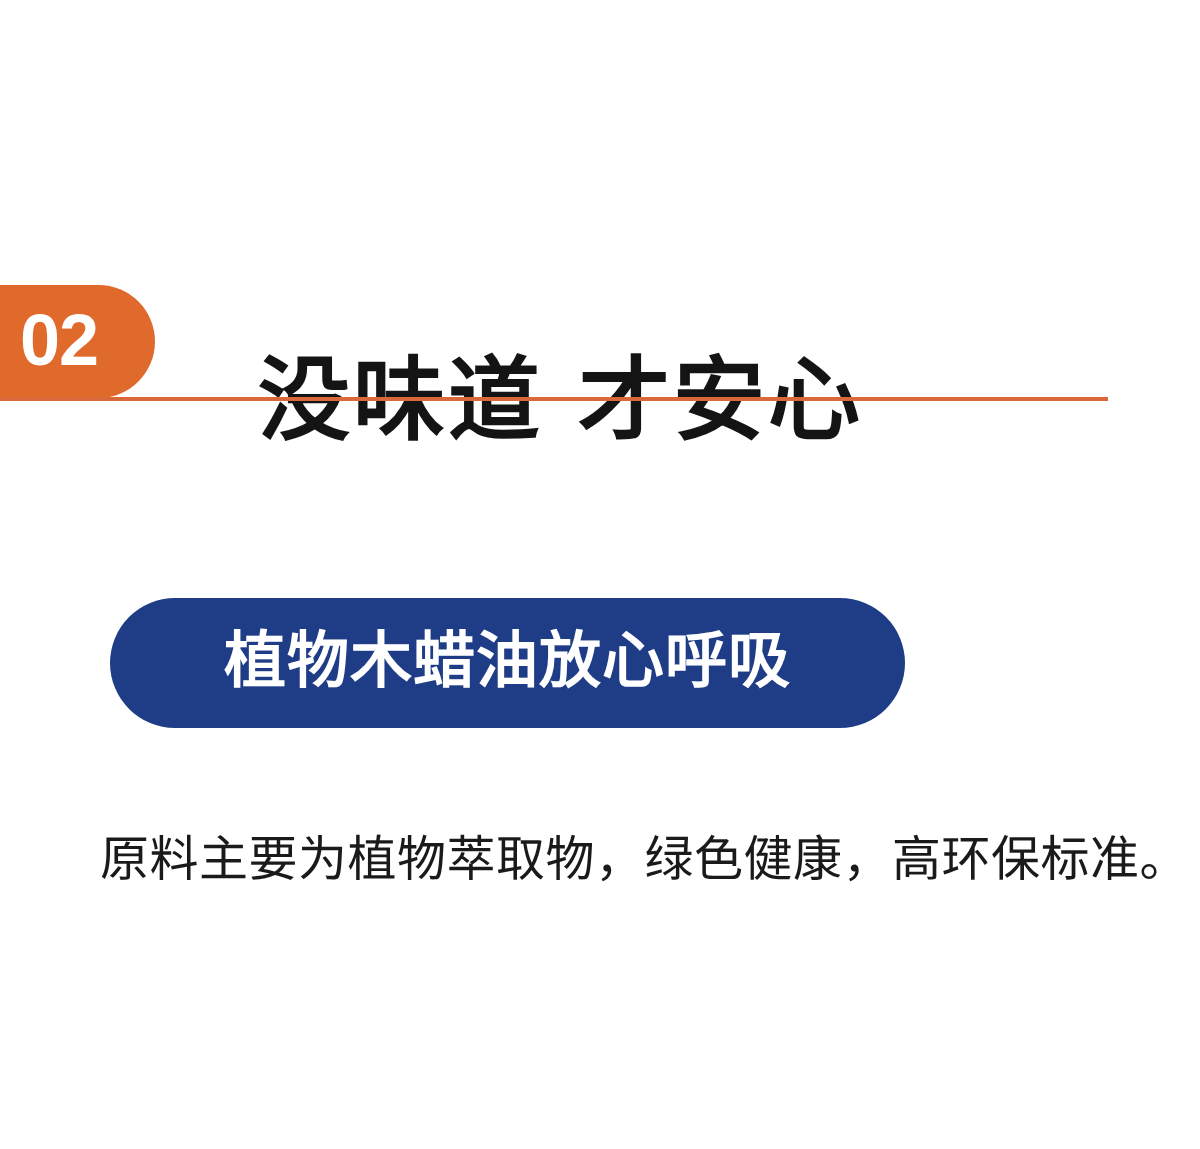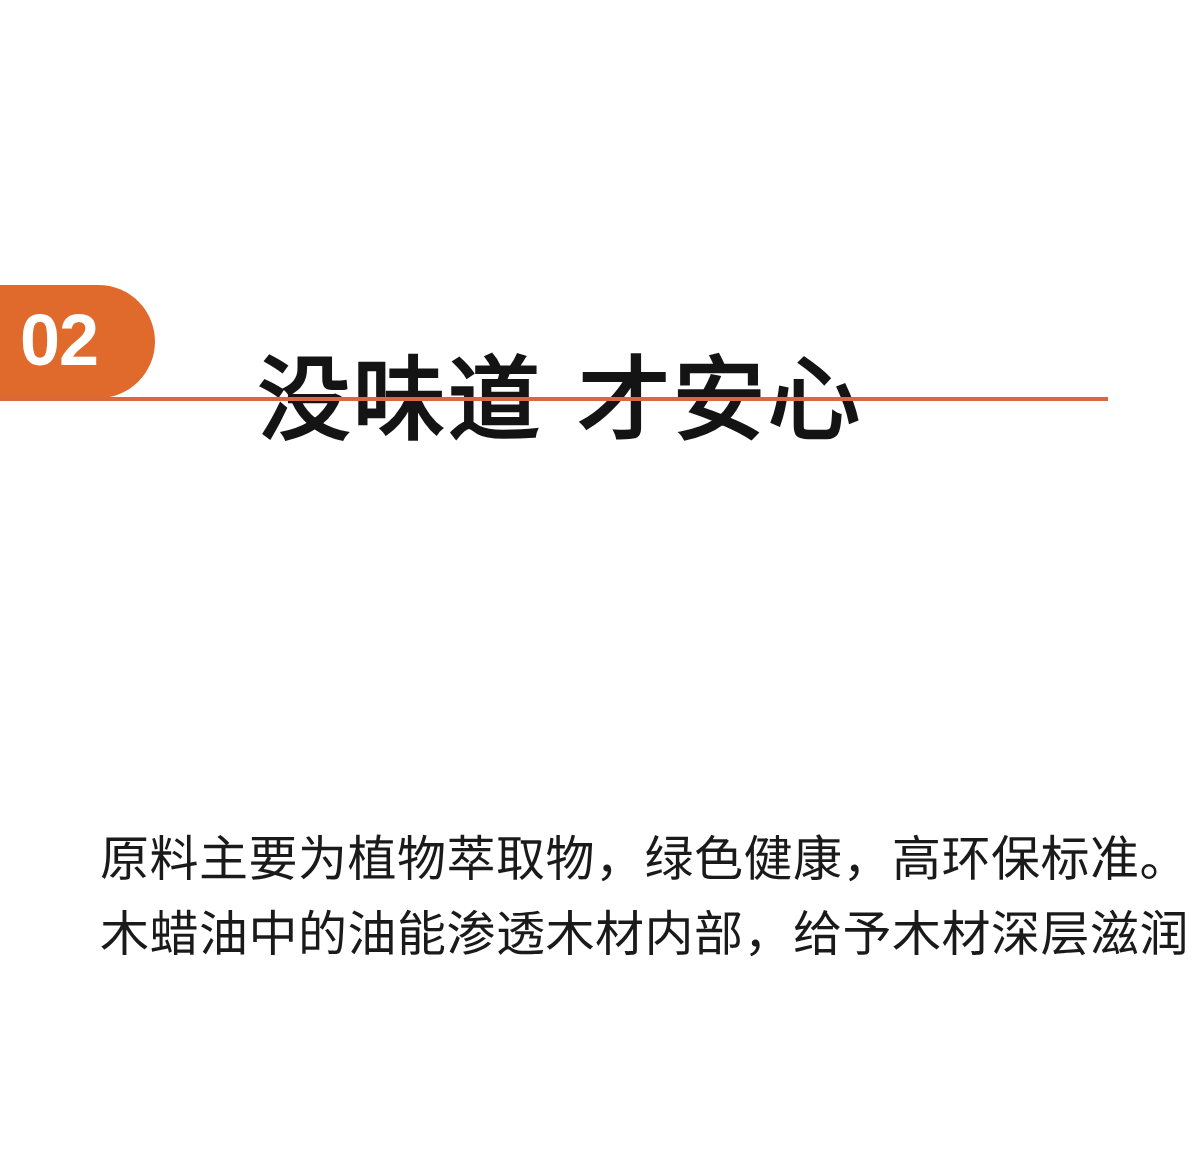--- a/index.html
+++ b/index.html
@@ -142,19 +142,21 @@
     <div class="step-badge">
       <span class="step-badge-number">02</span>
     </div>
 
     <h1 class="section-title">没味道 才安心</h1>
 
   </div>
 
   <div class="section-rule"></div>
 
+  <div class="highlight-pill">
+    <span class="highlight-pill-label">植物木蜡油放心呼吸</span>
+  </div>
 
   <div class="body-copy">
     <div class="body-line">原料主要为植物萃取物，绿色健康，高环保标准。</div>
-    <div class="body-line">木蜡油中的油能渗透木材内部，给予木材深层滋润</div>
   </div>
 
 </div>
 
 </body></html>

